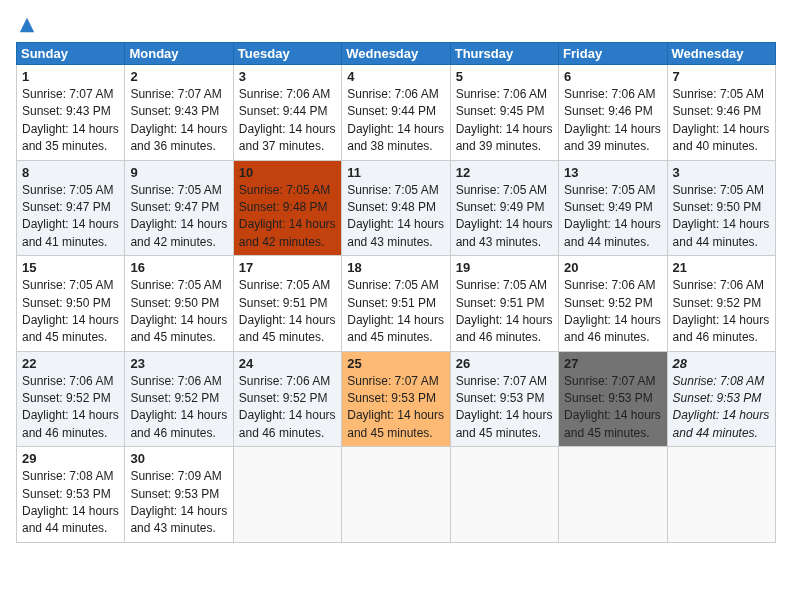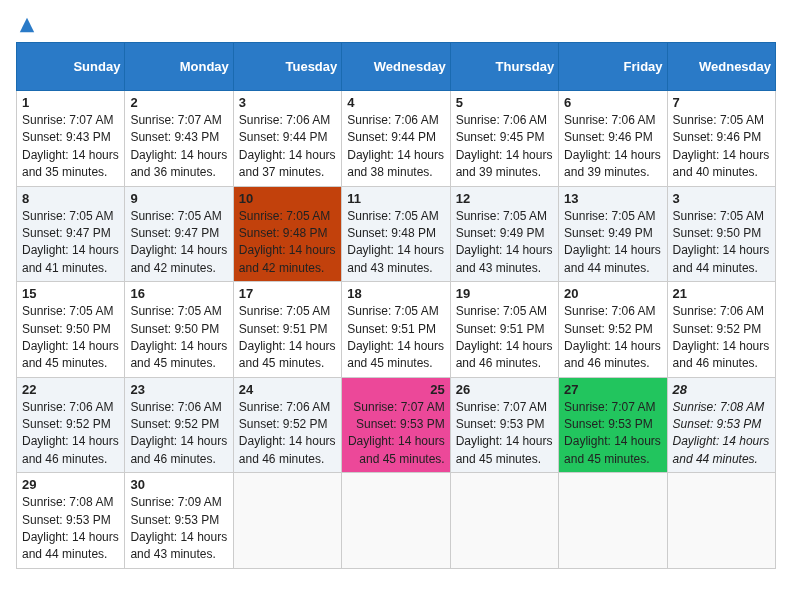--- a/index.html
+++ b/index.html
@@ -53,22 +53,22 @@
     .calendar {
       width: 100%;
       border-collapse: collapse;
       border: 1px solid #ccc;
     }
     .calendar th {
       background: #2a7ac7;
       color: #fff;
       font-size: 13px;
       font-weight: bold;
-      padding: 16px 4px;
-      text-align: right;
+      padding: 3px 4px;
+      text-align: left;
       border: 1px solid #1a6ab0;
     }
     .calendar td {
       vertical-align: top;
       padding: 4px 5px;
       border: 1px solid #ccc;
       width: 14.28%;
       font-size: 10.5px;
       color: #222;
       background: #fff;
@@ -172,25 +172,25 @@
         <td><span class="day-num">21</span>
 <span class="day-info">Sunrise: 7:06 AM<br>Sunset: 9:52 PM<br>Daylight: 14 hours and 46 minutes.</span></td>
       </tr>
       <tr>
         <td style="background: rgb(240, 244, 248);"><span class="day-num">22</span>
 <span class="day-info">Sunrise: 7:06 AM<br>Sunset: 9:52 PM<br>Daylight: 14 hours and 46 minutes.</span></td>
         <td style="background: rgb(240, 244, 248);"><span class="day-num">23</span>
 <span class="day-info">Sunrise: 7:06 AM<br>Sunset: 9:52 PM<br>Daylight: 14 hours and 46 minutes.</span></td>
         <td style="background: rgb(240, 244, 248);"><span class="day-num">24</span>
 <span class="day-info">Sunrise: 7:06 AM<br>Sunset: 9:52 PM<br>Daylight: 14 hours and 46 minutes.</span></td>
-        <td style="background: #ec4899; text-align: right;"><span class="day-num">25</span>
+        <td style="background: #fdba74;"><span class="day-num">25</span>
 <span class="day-info">Sunrise: 7:07 AM<br>Sunset: 9:53 PM<br>Daylight: 14 hours and 45 minutes.</span></td>
         <td style="background: rgb(240, 244, 248);"><span class="day-num">26</span>
 <span class="day-info">Sunrise: 7:07 AM<br>Sunset: 9:53 PM<br>Daylight: 14 hours and 45 minutes.</span></td>
-        <td style="background: #22c55e;"><span class="day-num">27</span>
+        <td style="background: #737373;"><span class="day-num">27</span>
 <span class="day-info">Sunrise: 7:07 AM<br>Sunset: 9:53 PM<br>Daylight: 14 hours and 45 minutes.</span></td>
         <td style="background: rgb(240, 244, 248); font-style: italic;"><span class="day-num">28</span>
 <span class="day-info">Sunrise: 7:08 AM<br>Sunset: 9:53 PM<br>Daylight: 14 hours and 44 minutes.</span></td>
       </tr>
       <tr>
         <td><span class="day-num">29</span>
 <span class="day-info">Sunrise: 7:08 AM<br>Sunset: 9:53 PM<br>Daylight: 14 hours and 44 minutes.</span></td>
         <td><span class="day-num">30</span>
 <span class="day-info">Sunrise: 7:09 AM<br>Sunset: 9:53 PM<br>Daylight: 14 hours and 43 minutes.</span></td>
         <td class="empty-cell"></td>

